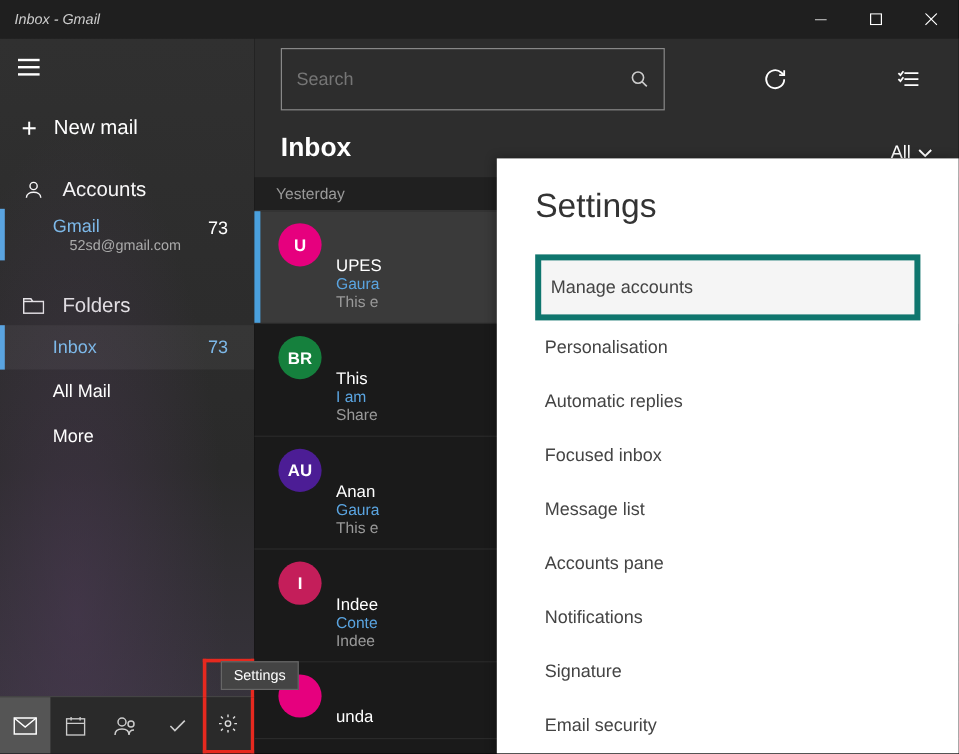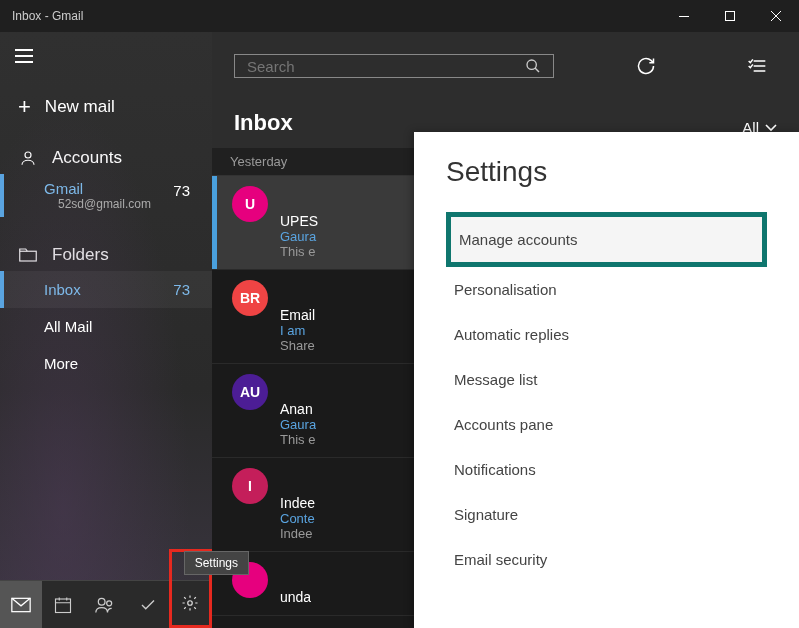--- a/index.html
+++ b/index.html
@@ -1,20 +1,20 @@
 <!DOCTYPE html>
 <html><head>
   <meta charset="utf-8">
   <style>
     * { margin: 0; padding: 0; box-sizing: border-box; font-family: 'Segoe UI', Tahoma, sans-serif; }
     body { width: 799px; height: 628px; overflow: hidden; background: #000; position: relative; }
     
     
     .titlebar { height: 32px; background: #1f1f1f; display: flex; align-items: center; padding-left: 12px; color: #ccc; font-size: 12px; }
-    .titlebar-title { flex: 1; }
+    .titlebar-title { flex: 1; font-style: italic; }
     .win-controls { display: flex; }
     .win-btn { width: 46px; height: 32px; display: flex; align-items: center; justify-content: center; color: #fff; font-size: 11px; }
     
     
     .main { display: flex; height: calc(100% - 32px); position: relative; }
     
     
     .sidebar { width: 212px; background: linear-gradient(180deg, #303030 0%, #2a2a2a 60%, #3a3540 100%); color: #fff; display: flex; flex-direction: column; position: relative; }
     .sidebar-bg { position: absolute; inset: 0; background: radial-gradient(ellipse at 30% 80%, rgba(80,60,90,0.5) 0%, transparent 60%); pointer-events: none; }
     .hamburger { width: 48px; height: 48px; display: flex; align-items: center; justify-content: center; cursor: pointer; }
@@ -41,21 +41,21 @@
     .bottom-bar { position: absolute; bottom: 0; left: 0; right: 0; height: 48px; display: flex; background: #2a2a2a; border-top: 1px solid #444; }
     .bottom-btn { width: 52px; display: flex; align-items: center; justify-content: center; cursor: pointer; color: #ddd; position: relative; }
     .bottom-btn.mail-active { background: #555; }
     .settings-wrap { position: relative; border: 3px solid #e6291f; border-top: none; }
     .settings-tooltip { position: absolute; bottom: 50px; left: 12px; background: #444; border: 1px solid #666; padding: 4px 10px; font-size: 12px; color: #fff; white-space: nowrap; z-index: 10; }
     .red-box-top { position: absolute; top: -32px; left: -3px; right: -3px; height: 32px; border: 3px solid #e6291f; border-bottom: none; }
     
     
     .msglist { flex: 1; background: #1a1a1a; color: #fff; display: flex; flex-direction: column; position: relative; min-width: 0; }
     .msglist-top { height: 68px; background: #2d2d2d; display: flex; align-items: center; padding: 0 22px; gap: 20px; }
-    .search-box { flex: 1; max-width: 320px; height: 24px; border: 1px solid #888; background: transparent; display: flex; align-items: center; padding: 0 12px; color: #ccc; }
+    .search-box { flex: 1; max-width: 320px; height: 52px; border: 1px solid #888; background: transparent; display: flex; align-items: center; padding: 0 12px; color: #ccc; }
     .search-box input { flex: 1; background: transparent; border: none; color: #ccc; font-size: 15px; outline: none; }
     .refresh-btn, .enter-btn { width: 40px; height: 40px; display: flex; align-items: center; justify-content: center; color: #fff; cursor: pointer; margin-left: auto; }
     
     .inbox-header { display: flex; align-items: flex-end; justify-content: space-between; padding: 10px 22px 12px; background: #2d2d2d; }
     .inbox-title { font-size: 22px; font-weight: 600; }
     .filter-all { font-size: 15px; display: flex; align-items: center; gap: 6px; cursor: pointer; }
     
     .date-group { padding: 6px 18px; background: #202020; font-size: 13px; color: #999; border-bottom: 1px solid #333; }
     
     .msg-item { display: flex; gap: 12px; padding: 10px 12px; border-bottom: 1px solid #2a2a2a; position: relative; cursor: pointer; }
@@ -218,23 +218,23 @@
     <div id="messages-container">
         <div class="msg-item active">
     <div class="avatar" style="background:#e6007e">U</div>
     <div class="msg-content">
       <div class="msg-from">UPES</div>
       <div class="msg-subject">Gaura</div>
       <div class="msg-preview">This e</div>
     </div>
         </div>
         <div class="msg-item">
-    <div class="avatar" style="background:#ef4444">BR</div>
-    <div class="msg-content">
-      <div class="msg-from">Email</div>
+    <div class="avatar" style="background:#15803d">BR</div>
+    <div class="msg-content">
+      <div class="msg-from">This</div>
       <div class="msg-subject">I am</div>
       <div class="msg-preview">Share</div>
     </div>
         </div>
         <div class="msg-item">
     <div class="avatar" style="background:#4c1d95">AU</div>
     <div class="msg-content">
       <div class="msg-from">Anan</div>
       <div class="msg-subject">Gaura</div>
       <div class="msg-preview">This e</div>
@@ -257,20 +257,21 @@
     </div>
         </div>
       </div>
 
     <div class="settings-panel">
       <div class="settings-title">Settings</div>
       <div id="settings-items">
           <div class="settings-item highlighted">Manage accounts</div>
           <div class="settings-item">Personalisation</div>
           <div class="settings-item">Automatic replies</div>
+          <div class="settings-item">Focused inbox</div>
           <div class="settings-item">Message list</div>
           <div class="settings-item">Accounts pane</div>
           <div class="settings-item">Notifications</div>
           <div class="settings-item">Signature</div>
           <div class="settings-item">Email security</div>
         </div>
     </div>
   </div>
 </div>
 

